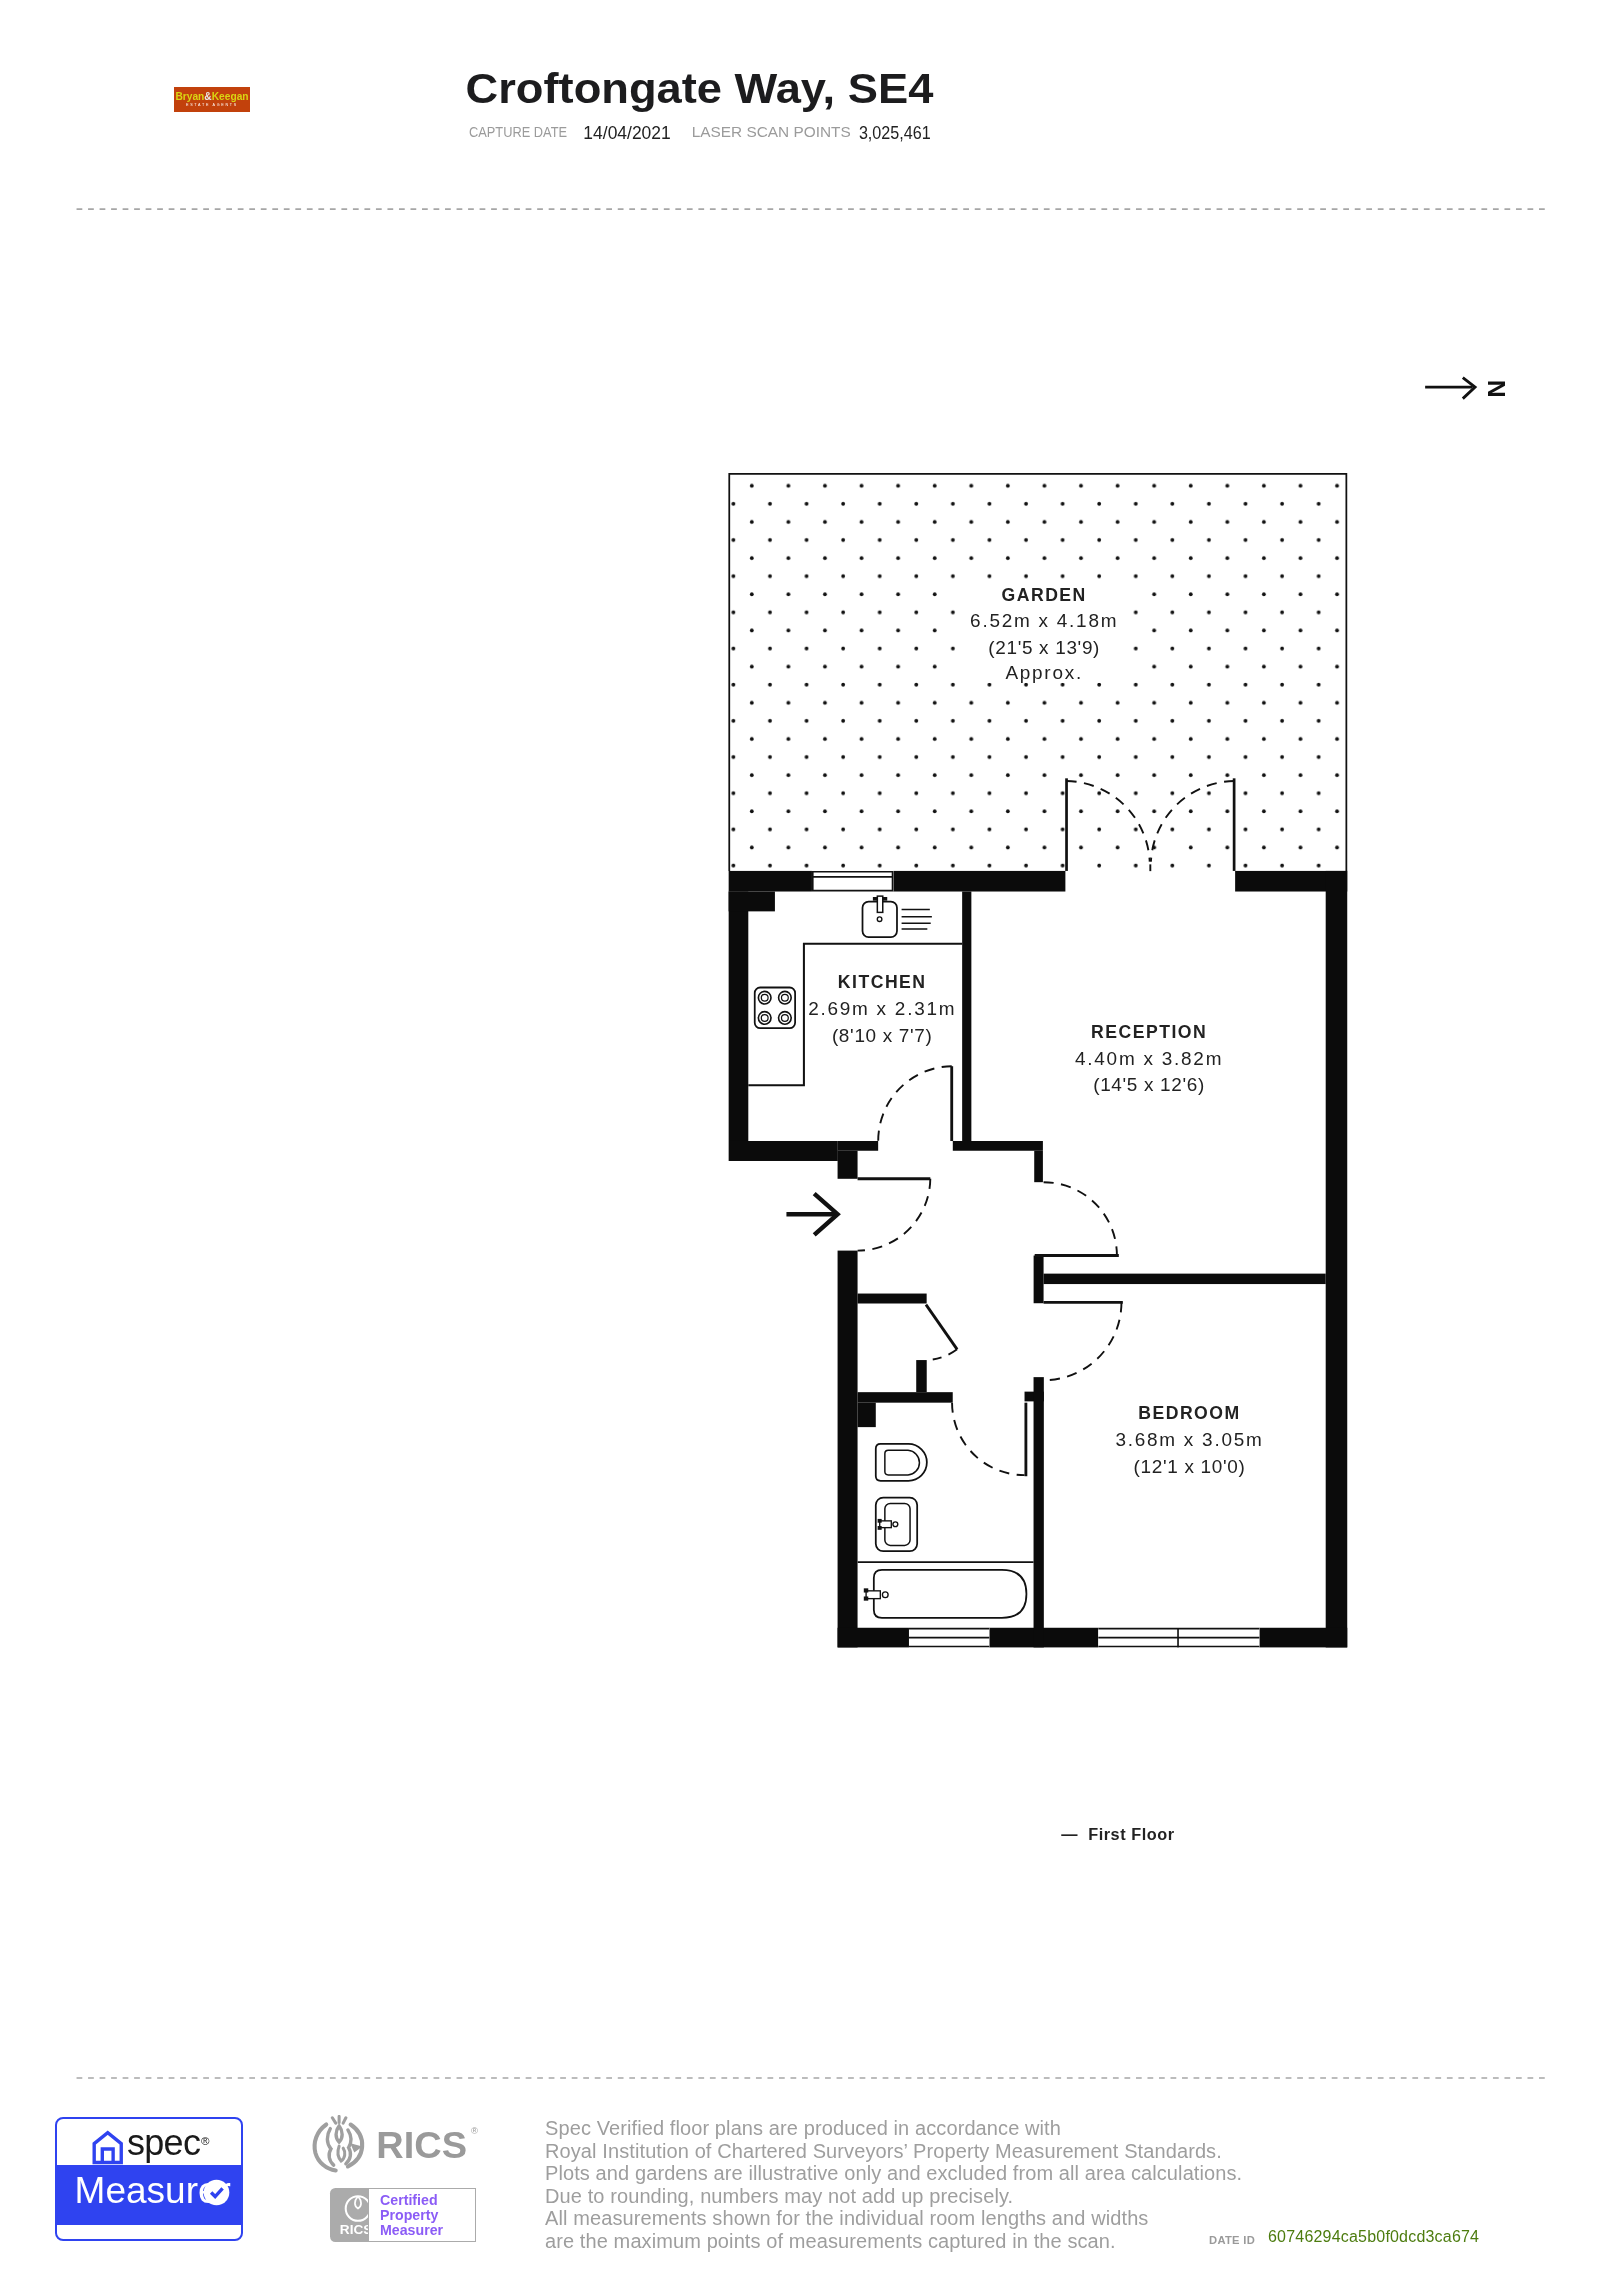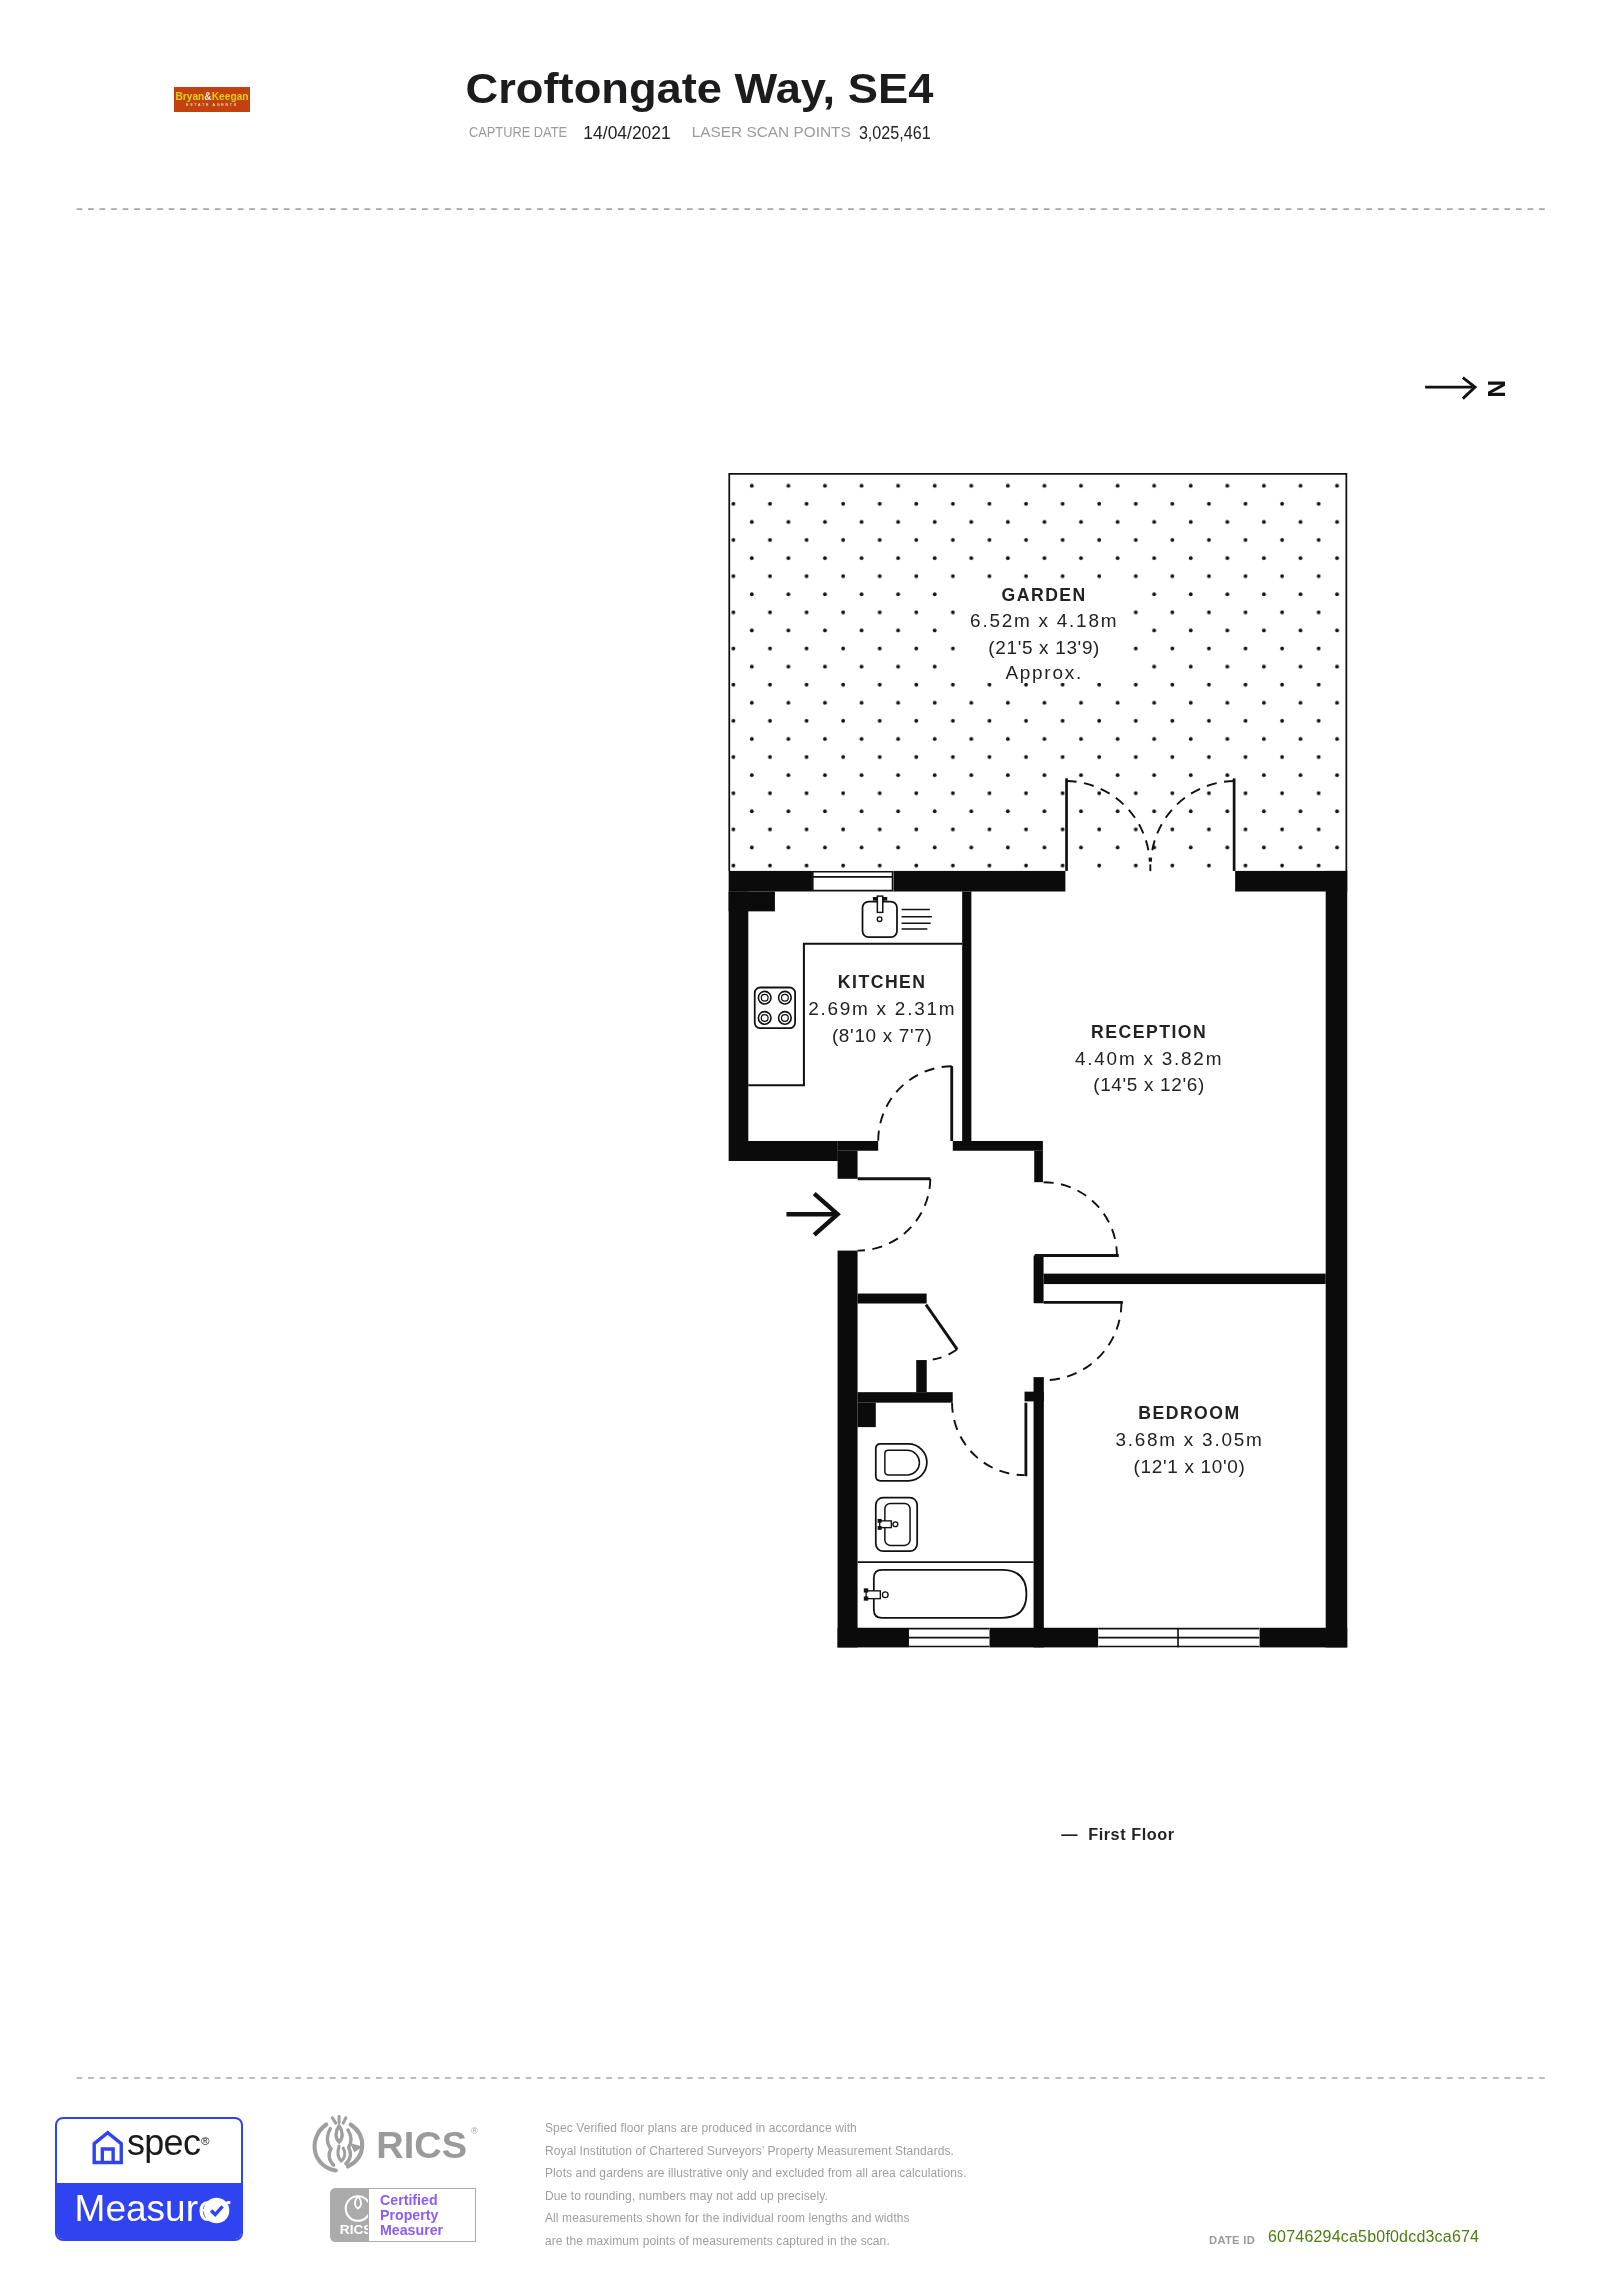--- a/index.html
+++ b/index.html
@@ -181,21 +181,21 @@
 
     <text x="1756" y="2095.1" font-size="26" font-weight="bold" letter-spacing="2.2">BEDROOM</text>
     <text x="1756" y="2134.4" font-size="28" letter-spacing="2.6">3.68m x 3.05m</text>
     <text x="1756" y="2174" font-size="28" letter-spacing="1">(12'1 x 10'0)</text>
   </g>
 
   <text x="1566.8" y="2716.8" font-size="24" font-weight="bold" letter-spacing="0.8" fill="#222222" font-family="Liberation Sans, sans-serif">—&nbsp;&nbsp;First Floor</text>
 </svg>
 
 <div class="abs" style="left:55px;top:2117px;width:188px;height:124px;border:2px solid #2f43f0;border-radius:8.1px;background:#ffffff;box-sizing:border-box;overflow:hidden;">
-  <div style="height:64px;position:relative;">
+  <div style="height:46px;position:relative;">
     <svg width="188" height="62" viewBox="0 0 278 91" style="position:absolute;left:0;top:0;">
       <path d="M55 64 V36 L75 20 L95 36 V64 Z" fill="none" stroke="#2f43f0" stroke-width="5"></path>
       <path d="M67 64 V44 H83 V64" fill="none" stroke="#2f43f0" stroke-width="5"></path>
     </svg>
     <span style="position:absolute;left:70px;top:2.7px;font-size:36px;color:#1a1a1a;letter-spacing:-0.7px;">spec</span>
     <span style="position:absolute;left:144px;top:16.3px;font-size:11.5px;color:#1a1a1a;">®</span>
   </div>
   <div style="height:60px;background:#2f43f0;position:relative;">
     <span style="position:absolute;left:17.6px;top:4.7px;font-size:37px;color:#ffffff;">Measurer</span>
     <svg width="27" height="27" viewBox="0 0 40 40" style="position:absolute;left:146px;top:14.2px;">
@@ -228,21 +228,21 @@
       <circle cx="41" cy="30" r="18" stroke="#ffffff" stroke-width="3" fill="none"></circle>
       <path d="M41 12 C35 19 35 26 41 30 C47 26 47 19 41 12" stroke="#ffffff" stroke-width="2.5" fill="none"></path>
       <text x="41" y="68" font-size="20" font-weight="bold" fill="#ffffff" text-anchor="middle" font-family="Liberation Sans, sans-serif">RICS’</text>
     </svg>
   </div>
   <div style="position:absolute;left:56px;top:0;width:106px;height:52px;border:1.4px solid #ababab;background:#ffffff;">
     <div style="margin:4.1px 0 0 11px;font-size:14.2px;font-weight:bold;color:#8b5cf6;line-height:15px;">Certified<br>Property<br>Measurer</div>
   </div>
 </div>
 
-<div class="abs" style="left:545px;top:2117px;font-size:12px;color:#9e9e9e;line-height:22.5px;letter-spacing:0.1px;">
+<div class="abs" style="left:545px;top:2117px;font-size:20px;color:#9e9e9e;line-height:22.5px;letter-spacing:0.1px;">
 Spec Verified floor plans are produced in accordance with<br>
 Royal Institution of Chartered Surveyors’ Property Measurement Standards.<br>
 Plots and gardens are illustrative only and excluded from all area calculations.<br>
 Due to rounding, numbers may not add up precisely.<br>
 All measurements shown for the individual room lengths and widths<br>
 are the maximum points of measurements captured in the scan.
 </div>
 
 <div class="abs" style="left:1209px;top:2234px;font-size:11.2px;font-weight:bold;color:#9a9a9a;letter-spacing:0.3px;">DATE ID</div>
 <div class="abs" style="left:1268px;top:2228px;font-size:16px;color:#4d7c0f;letter-spacing:0.2px;">60746294ca5b0f0dcd3ca674</div>

